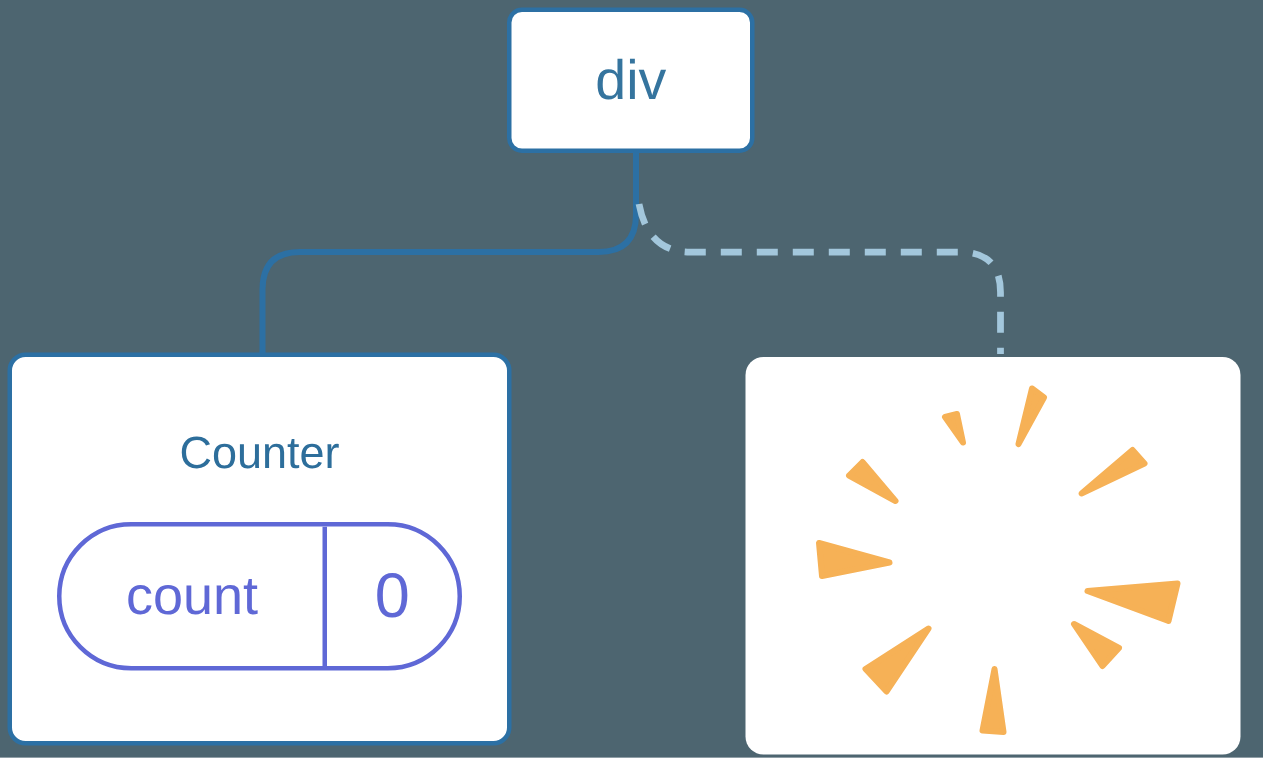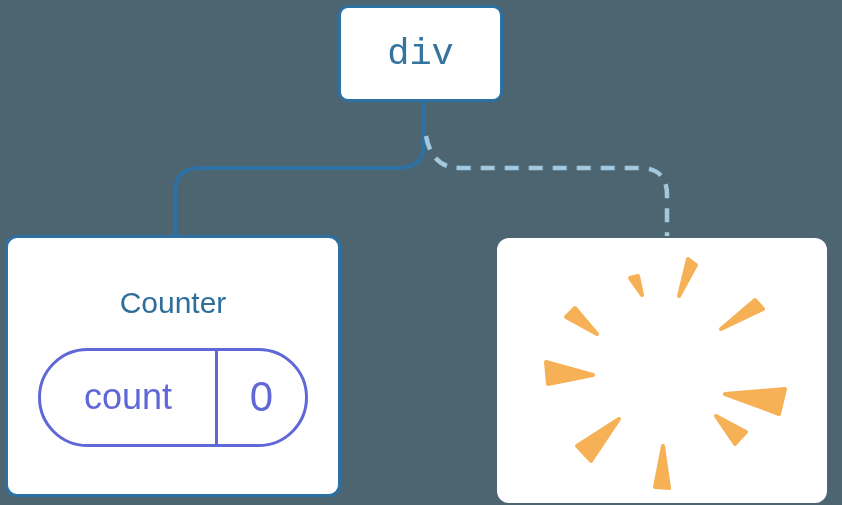--- a/index.html
+++ b/index.html
@@ -89,21 +89,21 @@
 </head>
 <body>
 
 <div class="stage" style="background-color: rgb(77, 101, 112);">
 
   <svg class="connectors" viewBox="0 0 842 505" xmlns="http://www.w3.org/2000/svg">
     <path d="M424,100 L424,143 Q424,168 399,168 L200,168 Q175,168 175,193 L175,237" fill="none" stroke="currentColor" stroke-width="4" stroke-linecap="round" style="color: rgb(44, 112, 164);"></path>
     <path d="M426,136 Q432,168 460,168 L640,168 Q667,168 667,195 L667,236" fill="none" stroke="currentColor" stroke-width="4.5" stroke-dasharray="14 10" style="color: rgb(163, 199, 220);"></path>
   </svg>
 
-  <div class="card node-div" style="border-color: rgb(44, 112, 164); color: rgb(53, 116, 158); background-color: rgb(255, 255, 255); font-family: Liberation Mono, monospace;">
+  <div class="card node-div" style="border-color: rgb(44, 112, 164); color: rgb(53, 116, 158); background-color: rgb(255, 255, 255);">
     <span>div</span>
   </div>
 
   <div class="card node-counter" style="border-color: rgb(44, 112, 164); background-color: rgb(255, 255, 255);">
     <div class="counter-title" style="color: rgb(45, 110, 155);">Counter</div>
     <div class="state-pill" style="border-color: rgb(95, 104, 214); color: rgb(95, 104, 214);">
       <div class="state-key">count</div>
       <div class="state-divider" style="background-color: rgb(95, 104, 214);"></div>
       <div class="state-value">0</div>
     </div>

